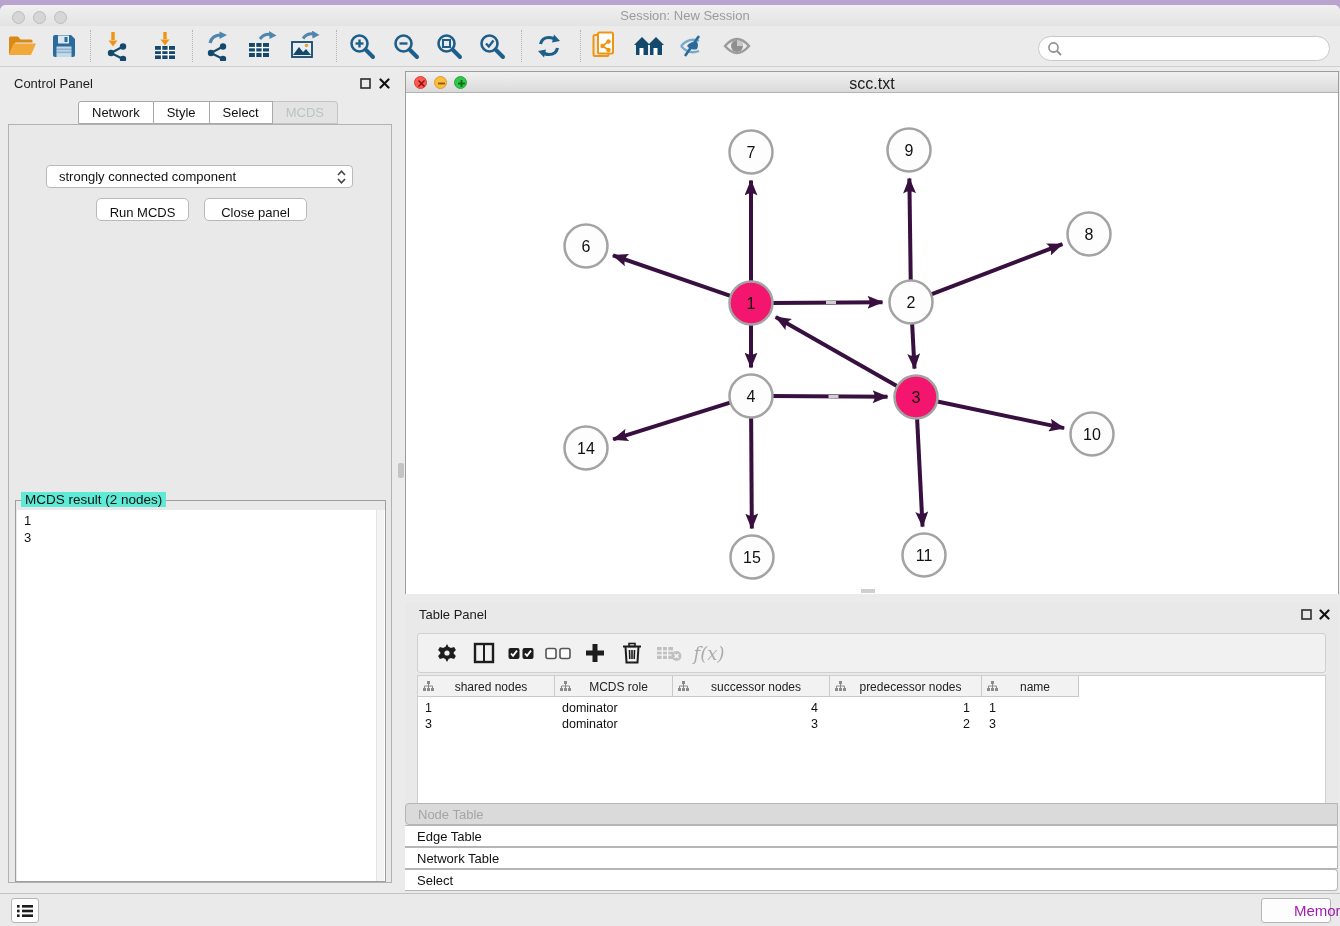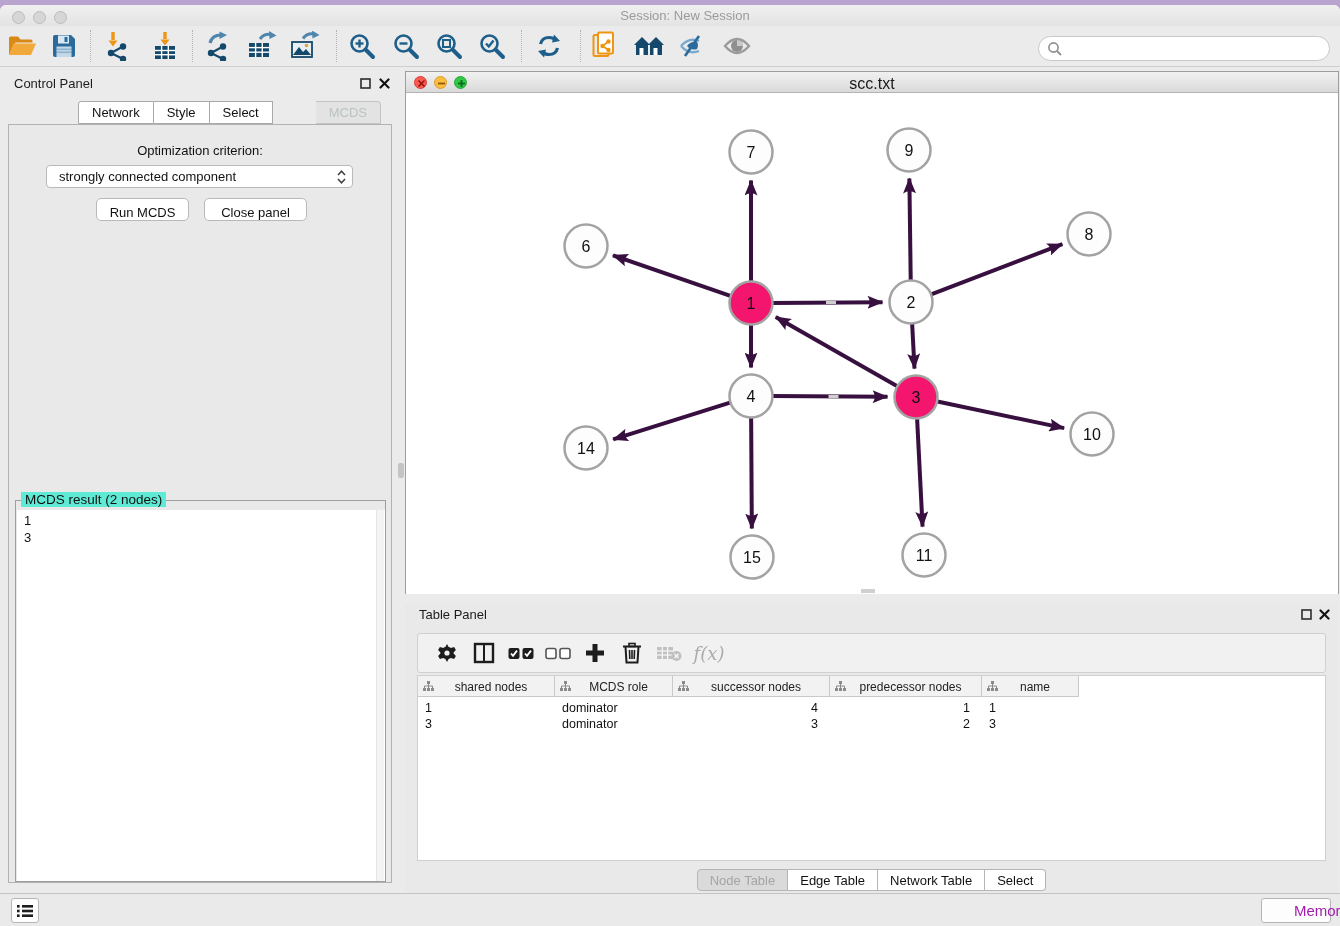--- a/index.html
+++ b/index.html
@@ -36,21 +36,21 @@
   .cpanel-header { position:absolute; left:0; top:66px; width:400px; height:26px; }
   .cpanel-title { position:absolute; left:14px; top:5px; font-size:13px; color:#1c1c1c; }
   .panel-float { position:absolute; width:16px; height:16px; top:4px;
                  display:flex; align-items:center; justify-content:center; }
   .cp-tabs { position:absolute; left:78px; top:96px; height:40px; display:flex; }
   .cp-tab { height:23px; padding:0 13px; background:#fff; border:1px solid #a9a9a9;
             border-left:none; font-size:13px; color:#111;
             display:flex; align-items:center; }
   .cp-tab:first-child { border-left:1px solid #a9a9a9; border-radius:3px 0 0 0; }
   .cp-tab.disabled { background:#e3e3e3; color:#bcc3c3; border-color:#c4c4c4;
-                     border-radius:0 4px 0 0;margin-left:43px; }
+                     border-radius:0 4px 0 0; }
   .cp-body { position:absolute; left:8px; top:119px; width:384px; height:759px;
              border:1px solid #b2b2b2; background:#e9e9e9; }
   .opt-label { position:absolute; left:0; top:18px; width:100%; text-align:center;
                font-size:13px; color:#111; }
   .dropdown { position:absolute; left:37px; top:40px; width:307px; height:23px;
               background:#fff; border:1px solid #b9b9b9; border-radius:4px;
               display:flex; align-items:center; padding:0 6px 0 12px; font-size:13px; color:#111; }
   .dropdown .dd-label { flex:1; }
   .btn { position:absolute; top:73px; height:23px; background:#fff;
          border:1px solid #b9b9b9; border-radius:5px; font-size:13px; color:#111;
@@ -89,21 +89,21 @@
         font-size:18px; color:#ababab; }
   .ttable { position:absolute; left:12px; top:72px; width:909px; height:186px;
             background:#fff; border:1px solid #cfcfcf; overflow:hidden; }
   .thead { position:absolute; left:0; top:0; height:21px; background:#f2f2f2;
            border-bottom:1px solid #c9c9c9; }
   .th { position:absolute; top:0; height:21px; border-right:1px solid #c9c9c9;
         display:flex; align-items:center; justify-content:center; gap:5px;
         font-size:12px; color:#222; }
   .th .th-ic { position:absolute; left:5px; top:5px; }
   .td { position:absolute; height:16px; font-size:12.5px; color:#111; line-height:16px; }
-  .ttabs { position:absolute; left:0; bottom:3px; width:100%; display:flex; justify-content:center; }
+  .ttabs { position:absolute; left:0; bottom:3px; width:100%; display:flex; justify-content:center;flex-direction:column; }
   .ttab { height:22px; padding:0 12px; background:#fff; border:1px solid #b5b5b5;
           border-left:none; font-size:13px; color:#111; display:flex; align-items:center; }
   .ttab:first-child { border-left:1px solid #b5b5b5; border-radius:4px 0 0 4px; }
   .ttab:last-child { border-radius:0 4px 4px 0; }
   .ttab.selected { background:#dadada; color:#a5a5a5; }
 
   
   .statusbar { position:absolute; left:0; bottom:0; width:100%; height:33px;
                background:#eaeaea; border-top:1px solid #c3c3c3; }
   .sb-btn { position:absolute; top:4px; height:25px; background:#fdfdfd;
@@ -315,21 +315,20 @@
         </svg>
     </span>
   </div>
   <div class="cp-tabs" id="cp-tabs">
       <div class="cp-tab">Network</div>
       <div class="cp-tab">Style</div>
       <div class="cp-tab">Select</div>
       <div class="cp-tab disabled">MCDS</div>
     </div>
   <div class="cp-body">
-    <div class="opt-label">Optimization criterion:</div>
     <div class="dropdown">
       <span class="dd-label">strongly connected component</span>
       <svg width="9" height="14" viewBox="0 0 9 14">
           <path d="M1 5 L4.5 1.2 L8 5" stroke="#444" stroke-width="1.6" fill="none"></path>
           <path d="M1 9 L4.5 12.8 L8 9" stroke="#444" stroke-width="1.6" fill="none"></path>
         </svg>
     </div>
     <div class="btn" style="left:87px; width:93px">
         <span>Run MCDS</span>
       </div>

